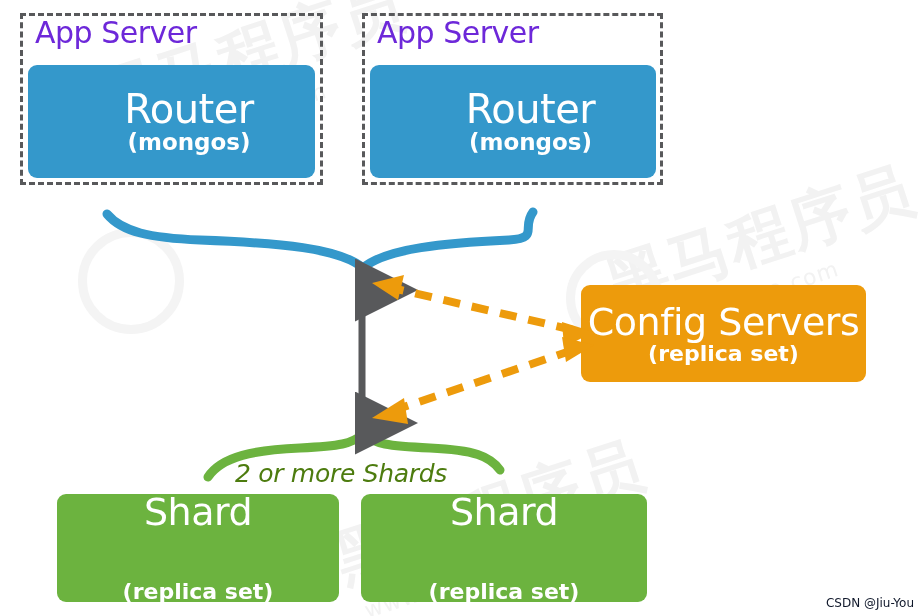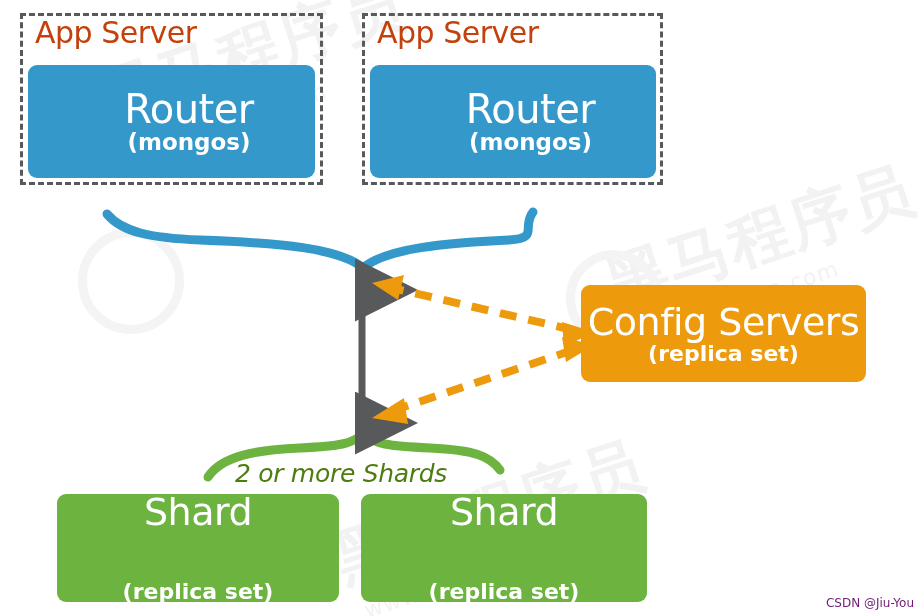--- a/index.html
+++ b/index.html
@@ -42,39 +42,39 @@
     position: absolute;
     border: 9px solid #f4f4f4;
     border-radius: 50%;
     box-sizing: border-box;
     pointer-events: none;
   }
   .wm-csdn {
     position: absolute;
     right: 8px;
     bottom: 6px;
-    color: #701a75;
+    color: #0f172a;
     font-size: 12px;
     font-family: "DejaVu Sans", sans-serif;
     white-space: nowrap;
   }
 
   
   .app-group {
     position: absolute;
     border: 3px dashed #58595b;
     box-sizing: border-box;
     background: transparent;
   }
   .app-group-label {
     position: absolute;
     left: 12px;
     top: 2px;
     font-size: 30px;
-    color: #c2410c;
+    color: #6d28d9;
     font-family: "DejaVu Sans", sans-serif;
     letter-spacing: -0.5px;
     line-height: 1;
   }
 
   
   .node {
     position: absolute;
     border-radius: 9px;
     box-sizing: border-box;

